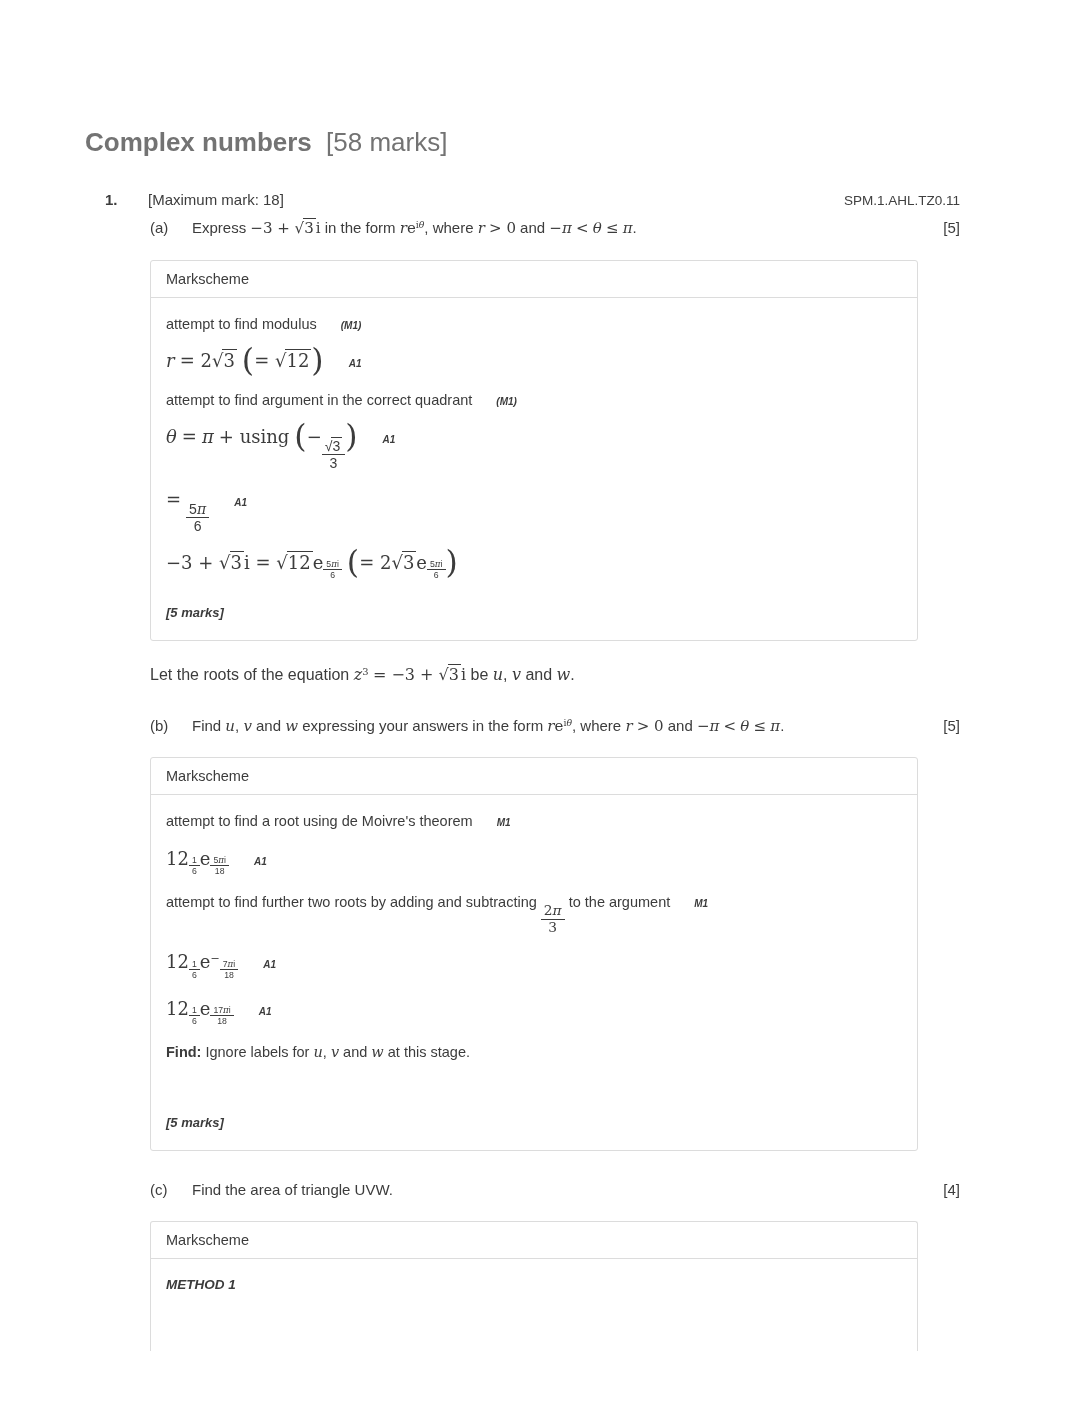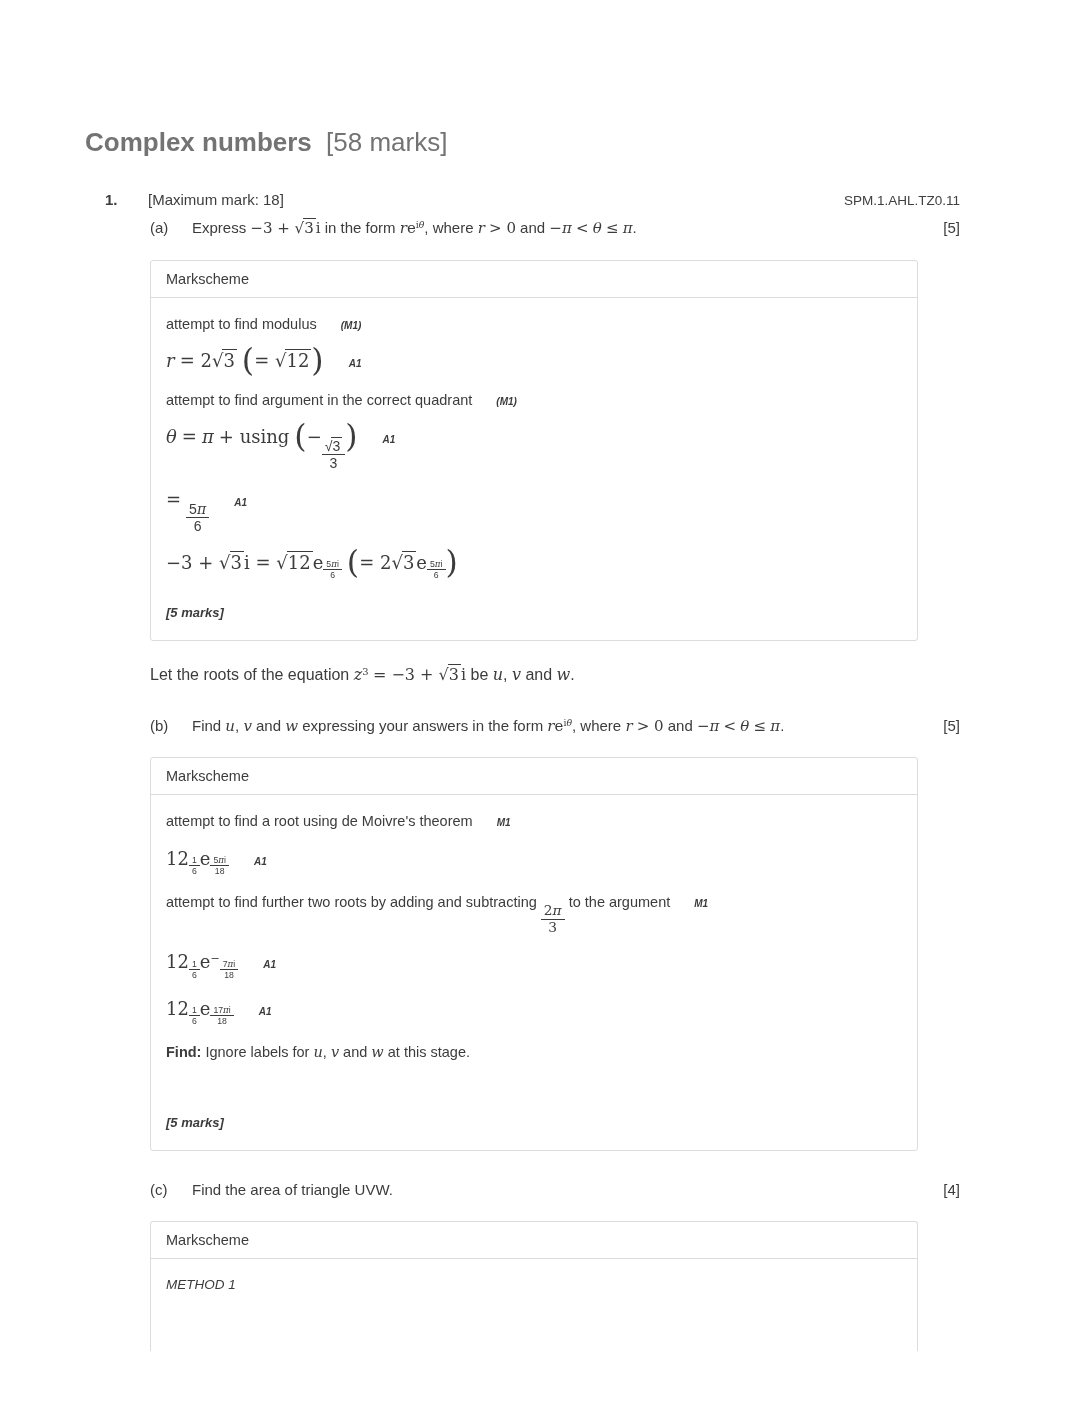--- a/index.html
+++ b/index.html
@@ -48,21 +48,21 @@
   .mk{
     font-style:italic;font-weight:700;font-size:10px;margin-left:20px;
     font-family:"Liberation Sans",sans-serif;white-space:nowrap;
   }
   .formula{font-size:18px;margin:15px 0 17px;}
   .mstotal{
     font-style:italic;font-weight:700;font-size:13px;margin:24px 0 12px;
   }
   .mstotal.gap{margin-top:52px;}
   .msbox.cut{height:130px;overflow:hidden;border-bottom:none;border-radius:3px 3px 0 0;}
-  .method{font-style:italic;font-weight:400;font-size:13.5px;margin-bottom:10px;}
+  .method{font-style:italic;font-weight:700;font-size:13.5px;margin-bottom:10px;}
 
   
   .mm{font-family:"DejaVu Serif",serif;font-style:normal;}
   .mv{font-family:"DejaVu Serif",serif;font-style:italic;}
   .bold{font-weight:700;}
   .sqrt{white-space:nowrap;}
   .sqrt .rad{letter-spacing:-1px;}
   .sqrt .bar{border-top:1.4px solid currentColor;padding:0 2px 0 1px;}
   .frac{
     display:inline-flex;flex-direction:column;text-align:center;

